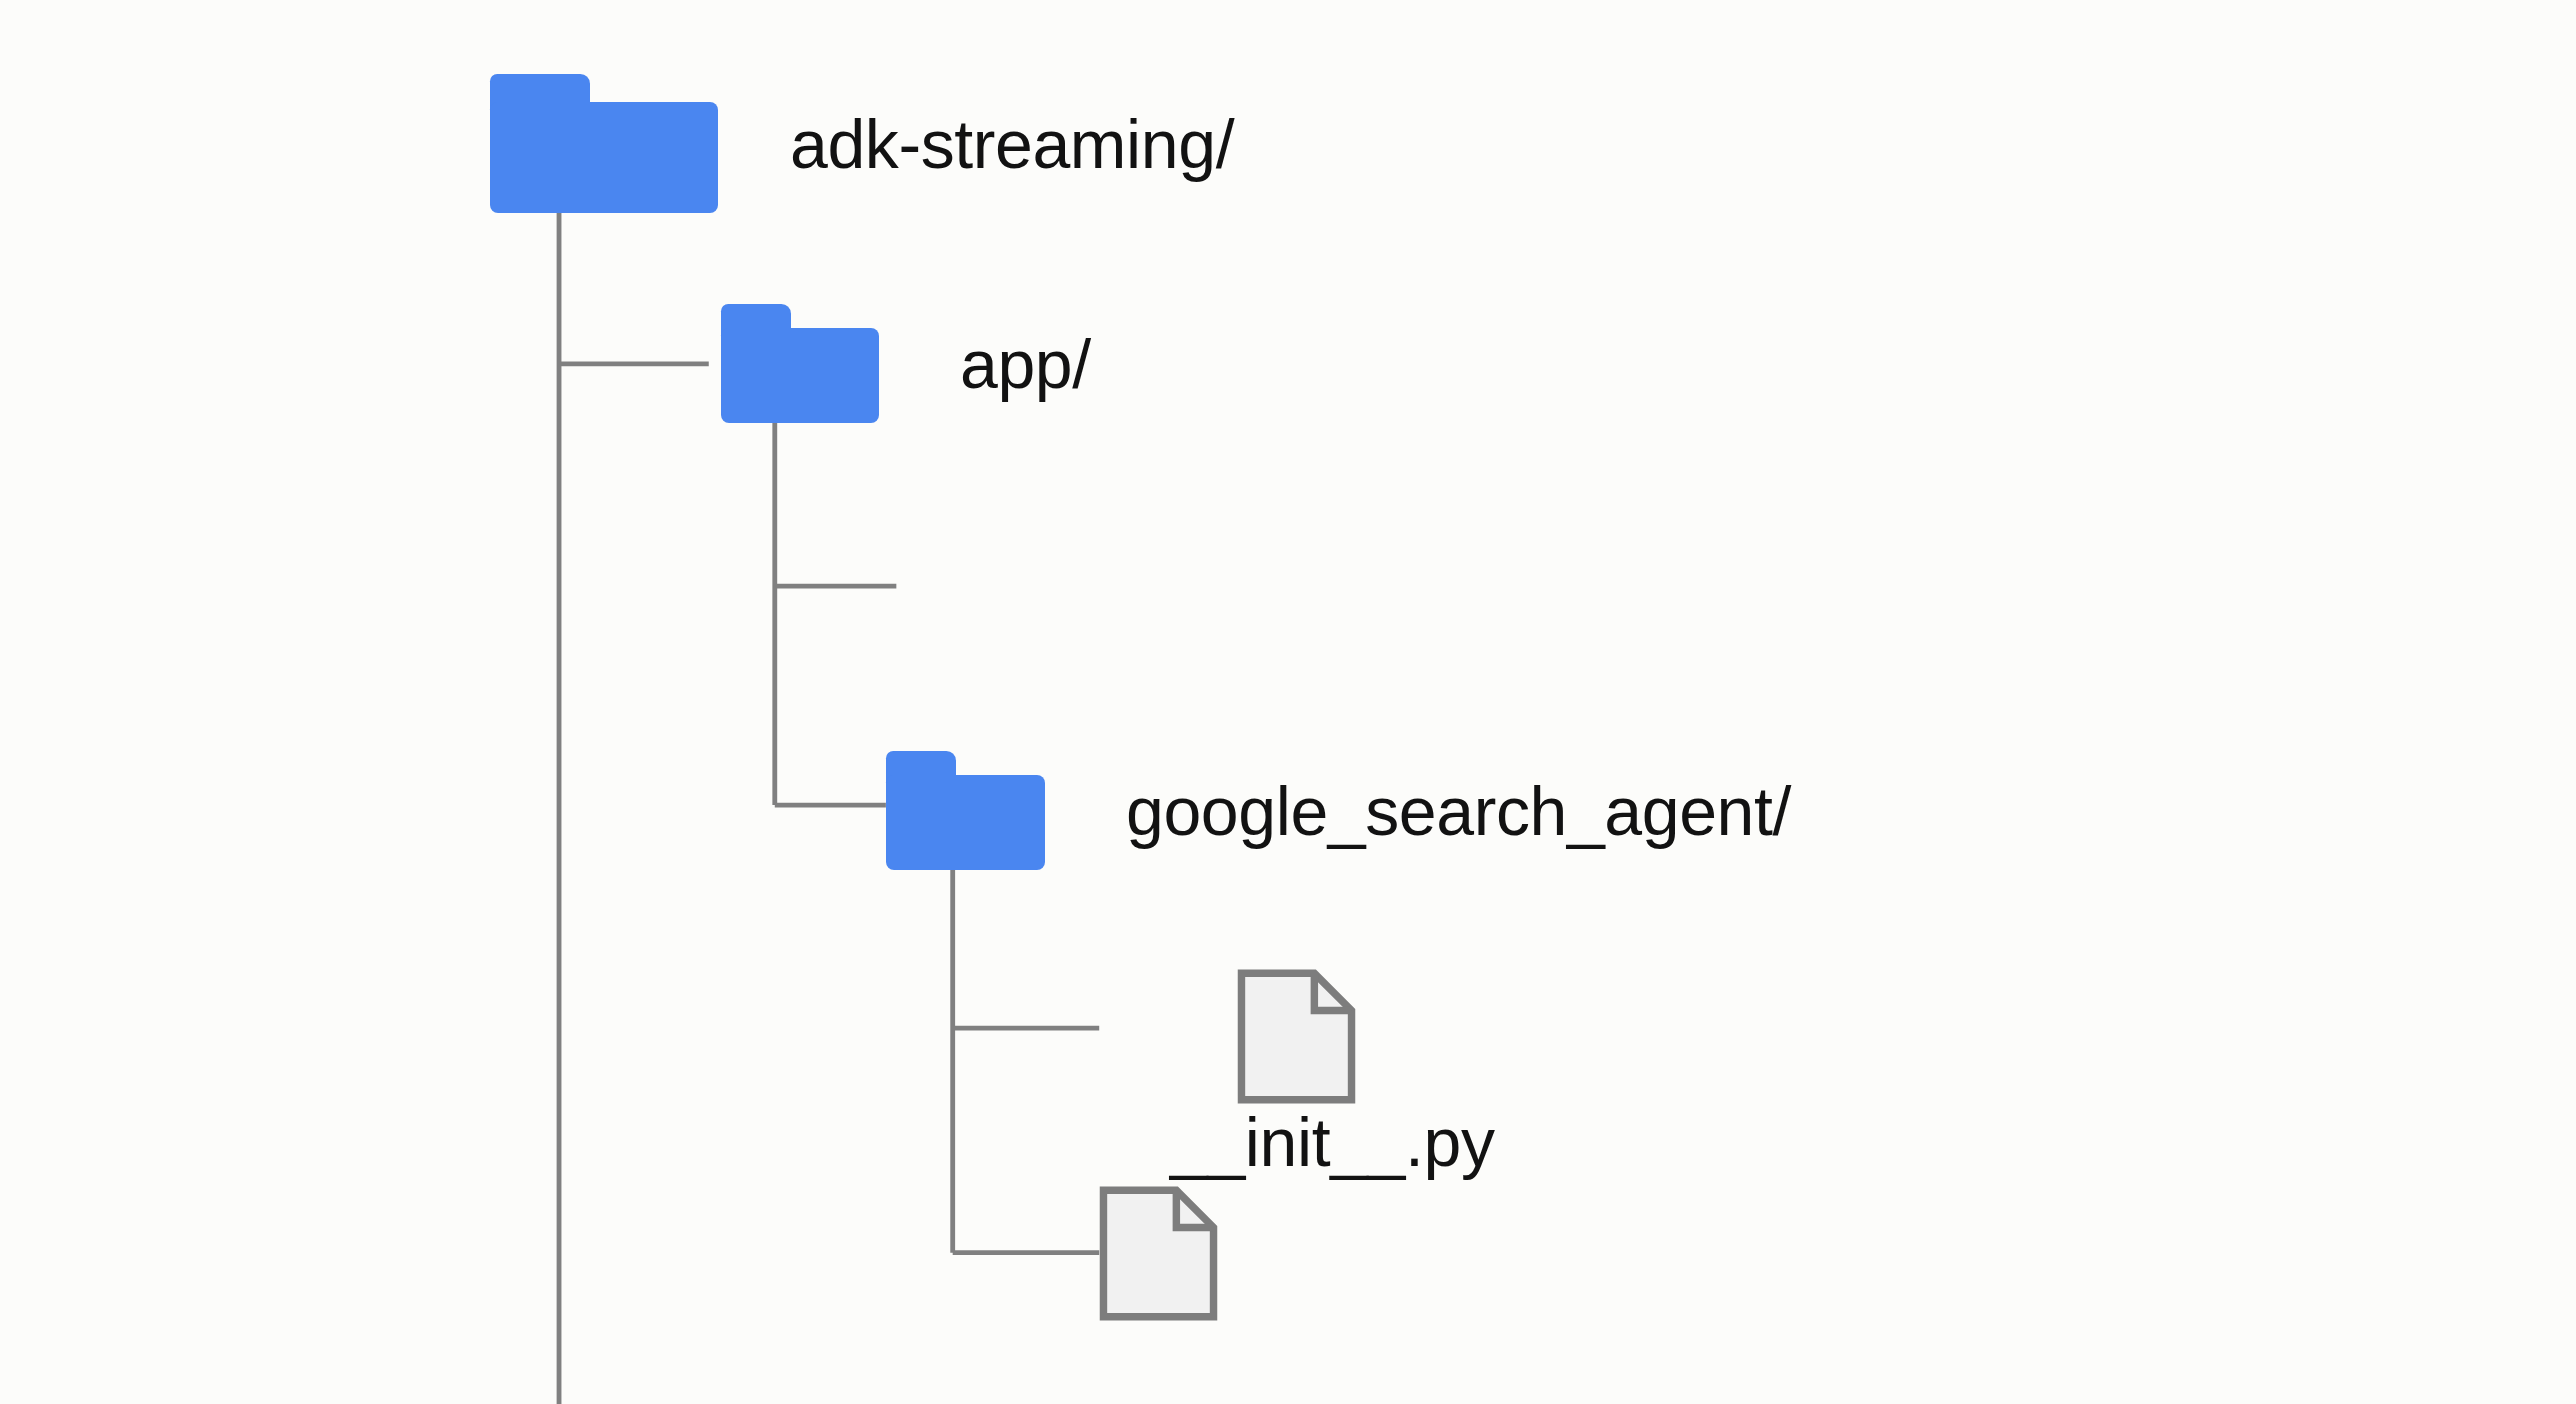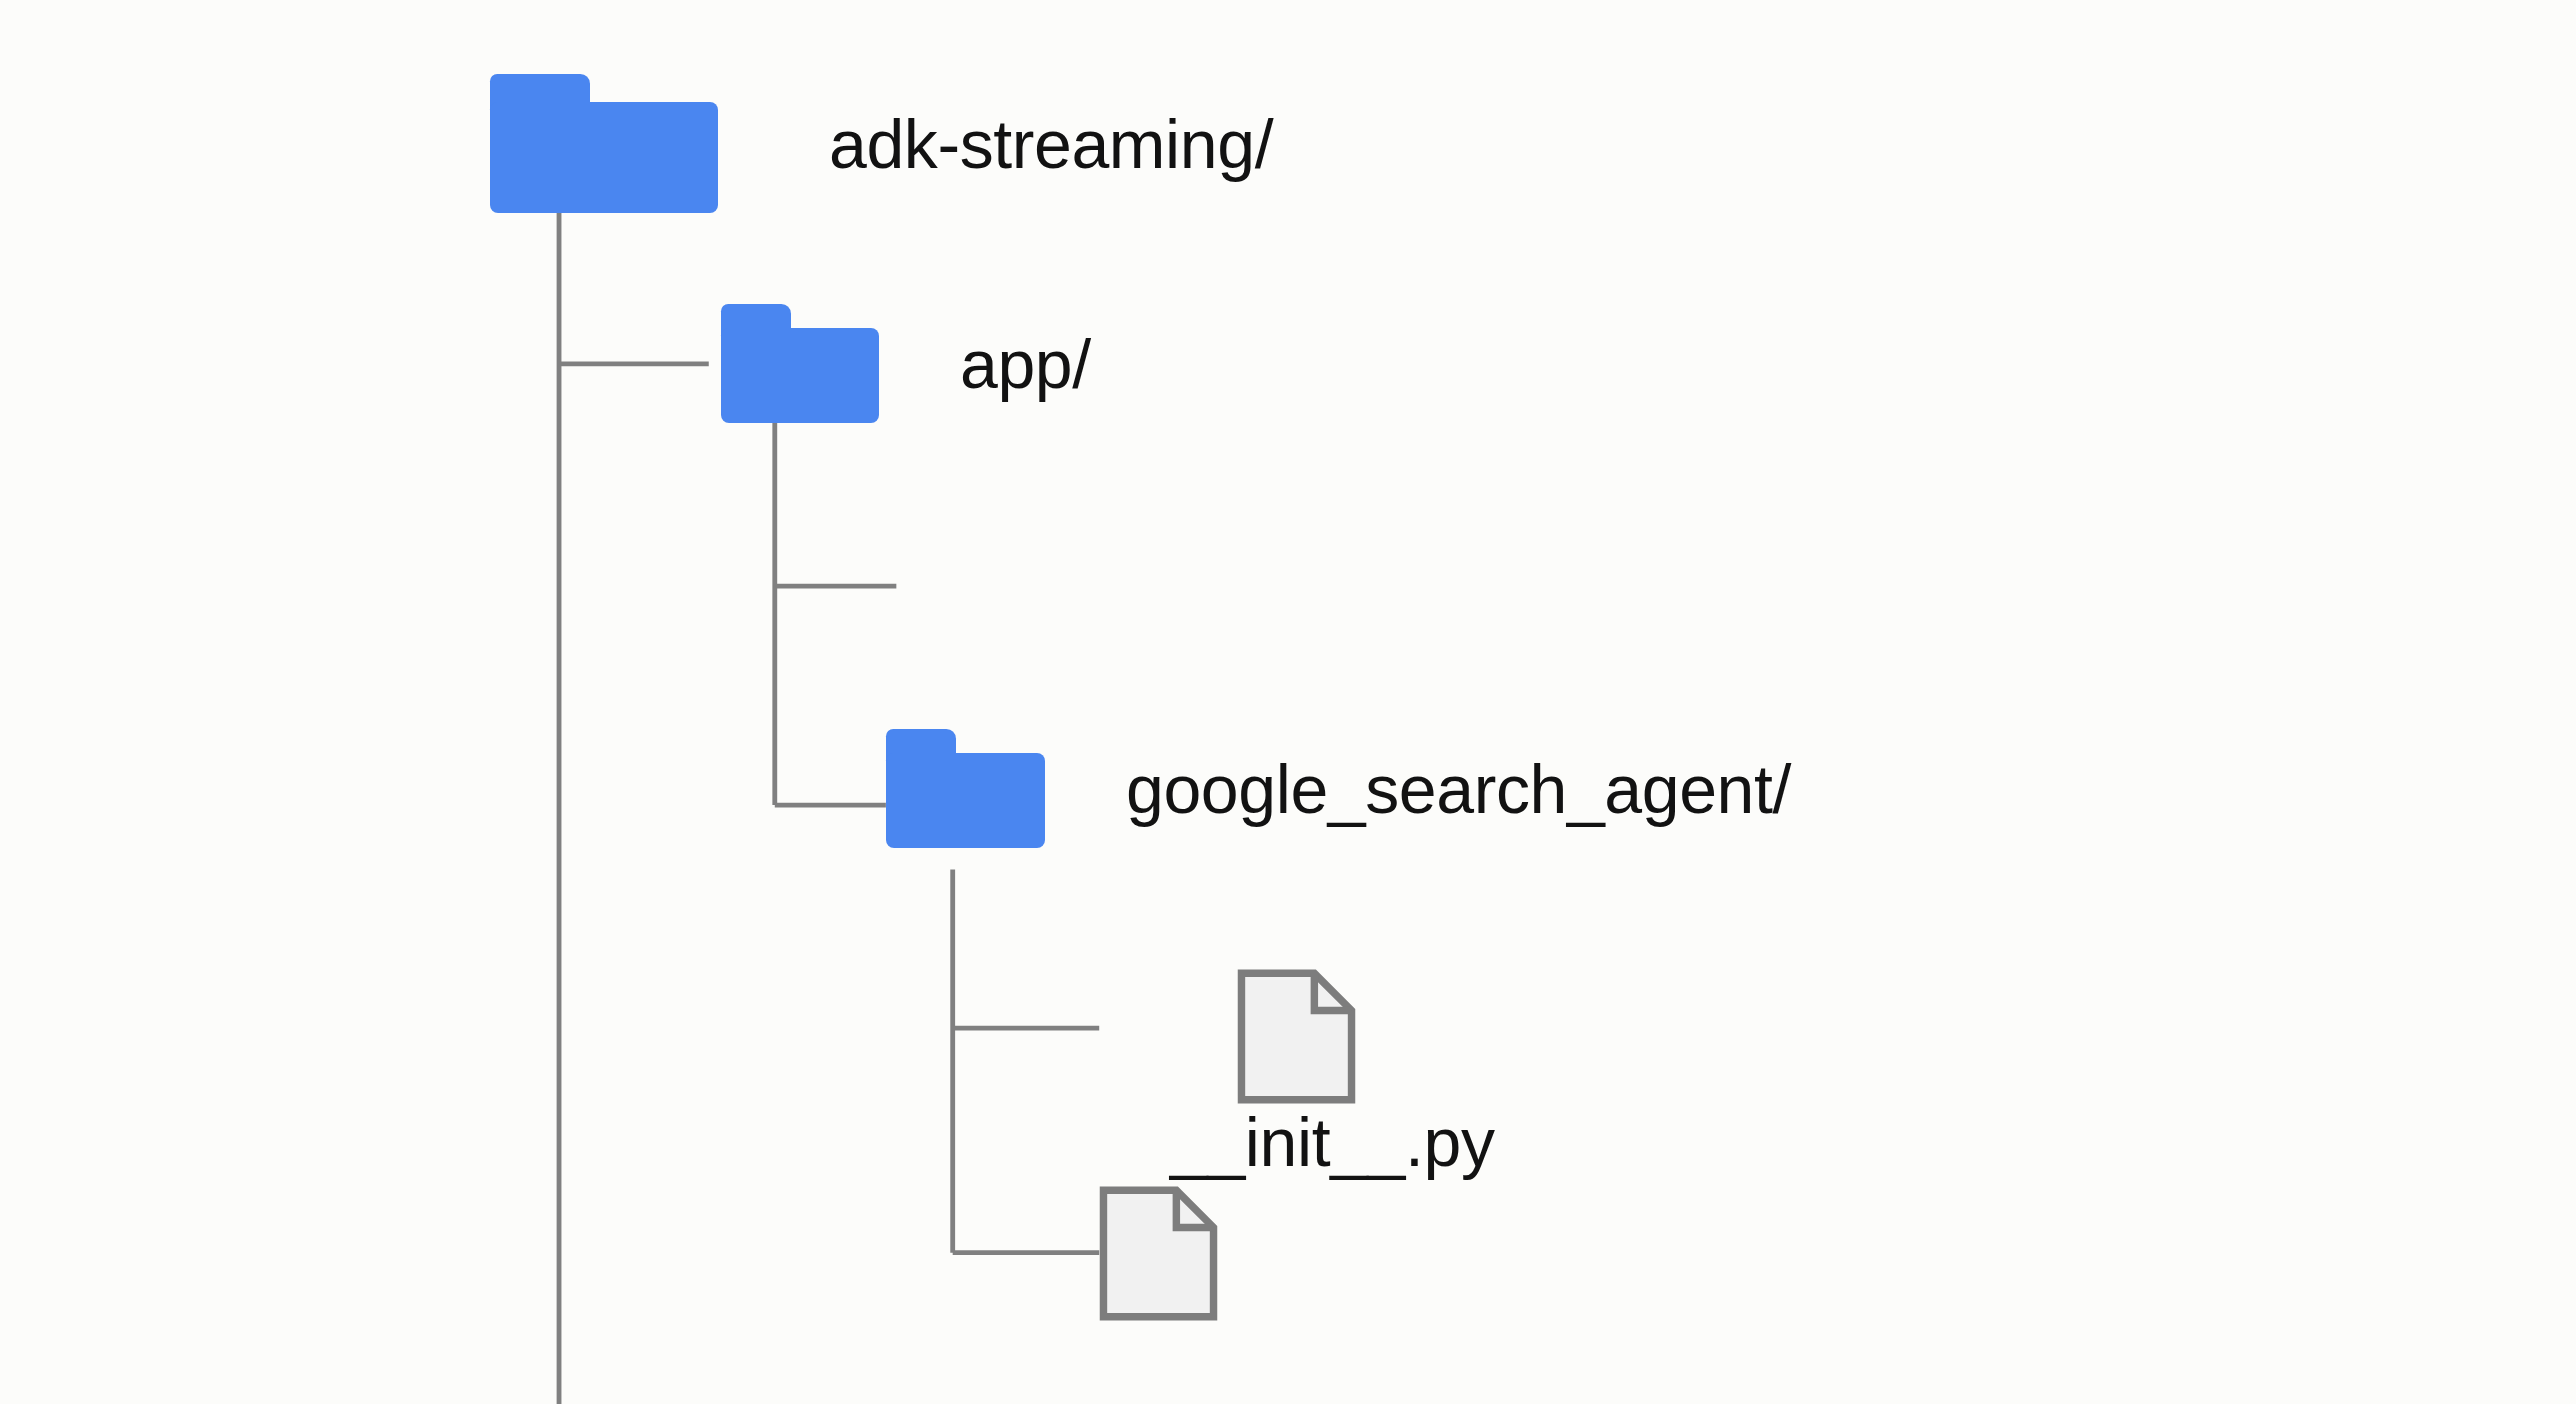--- a/index.html
+++ b/index.html
@@ -76,30 +76,30 @@
     background: var(--folder-color, #4a86f0);
     border-radius: 7.2px 8px 8px 8px;
   }
 
   
   .fileicon { display: block; }
 
   
   #node-root        { left: 490px;  top: 74px;  }
   #node-root .folder      { width: 228px; height: 139px; }
-  #node-root .node-label  { font-size: 68px; margin-left: 111px; }
+  #node-root .node-label  { font-size: 68px; margin-left: 72px; }
 
   #node-app         { left: 709px;  top: 304px; padding-left: 12px; }
   #node-app .folder       { width: 158px; height: 119px; }
   #node-app .node-label   { font-size: 68px; margin-left: 81px; }
 
   #node-env         { left: 896px; top: 522px; }
   #node-env .node-label   { font-size: 68px; margin-left: 71px; }
 
-  #node-gsa         { left: 886px; top: 729px; }
+  #node-gsa         { left: 886px; top: 751px; }
   #node-gsa .folder       { width: 159px; height: 119px; }
   #node-gsa .node-label   { font-size: 68px; margin-left: 81px; }
 
   #node-init        { left: 1099px; top: 965px; flex-direction: column; }
   #node-init .node-label  { font-size: 68px; margin-left: 71px; }
 
   #node-agent       { left: 1099px; top: 1182px; }
   #node-agent .node-label { font-size: 68px; margin-left: 71px; }
 </style>
 </head>

